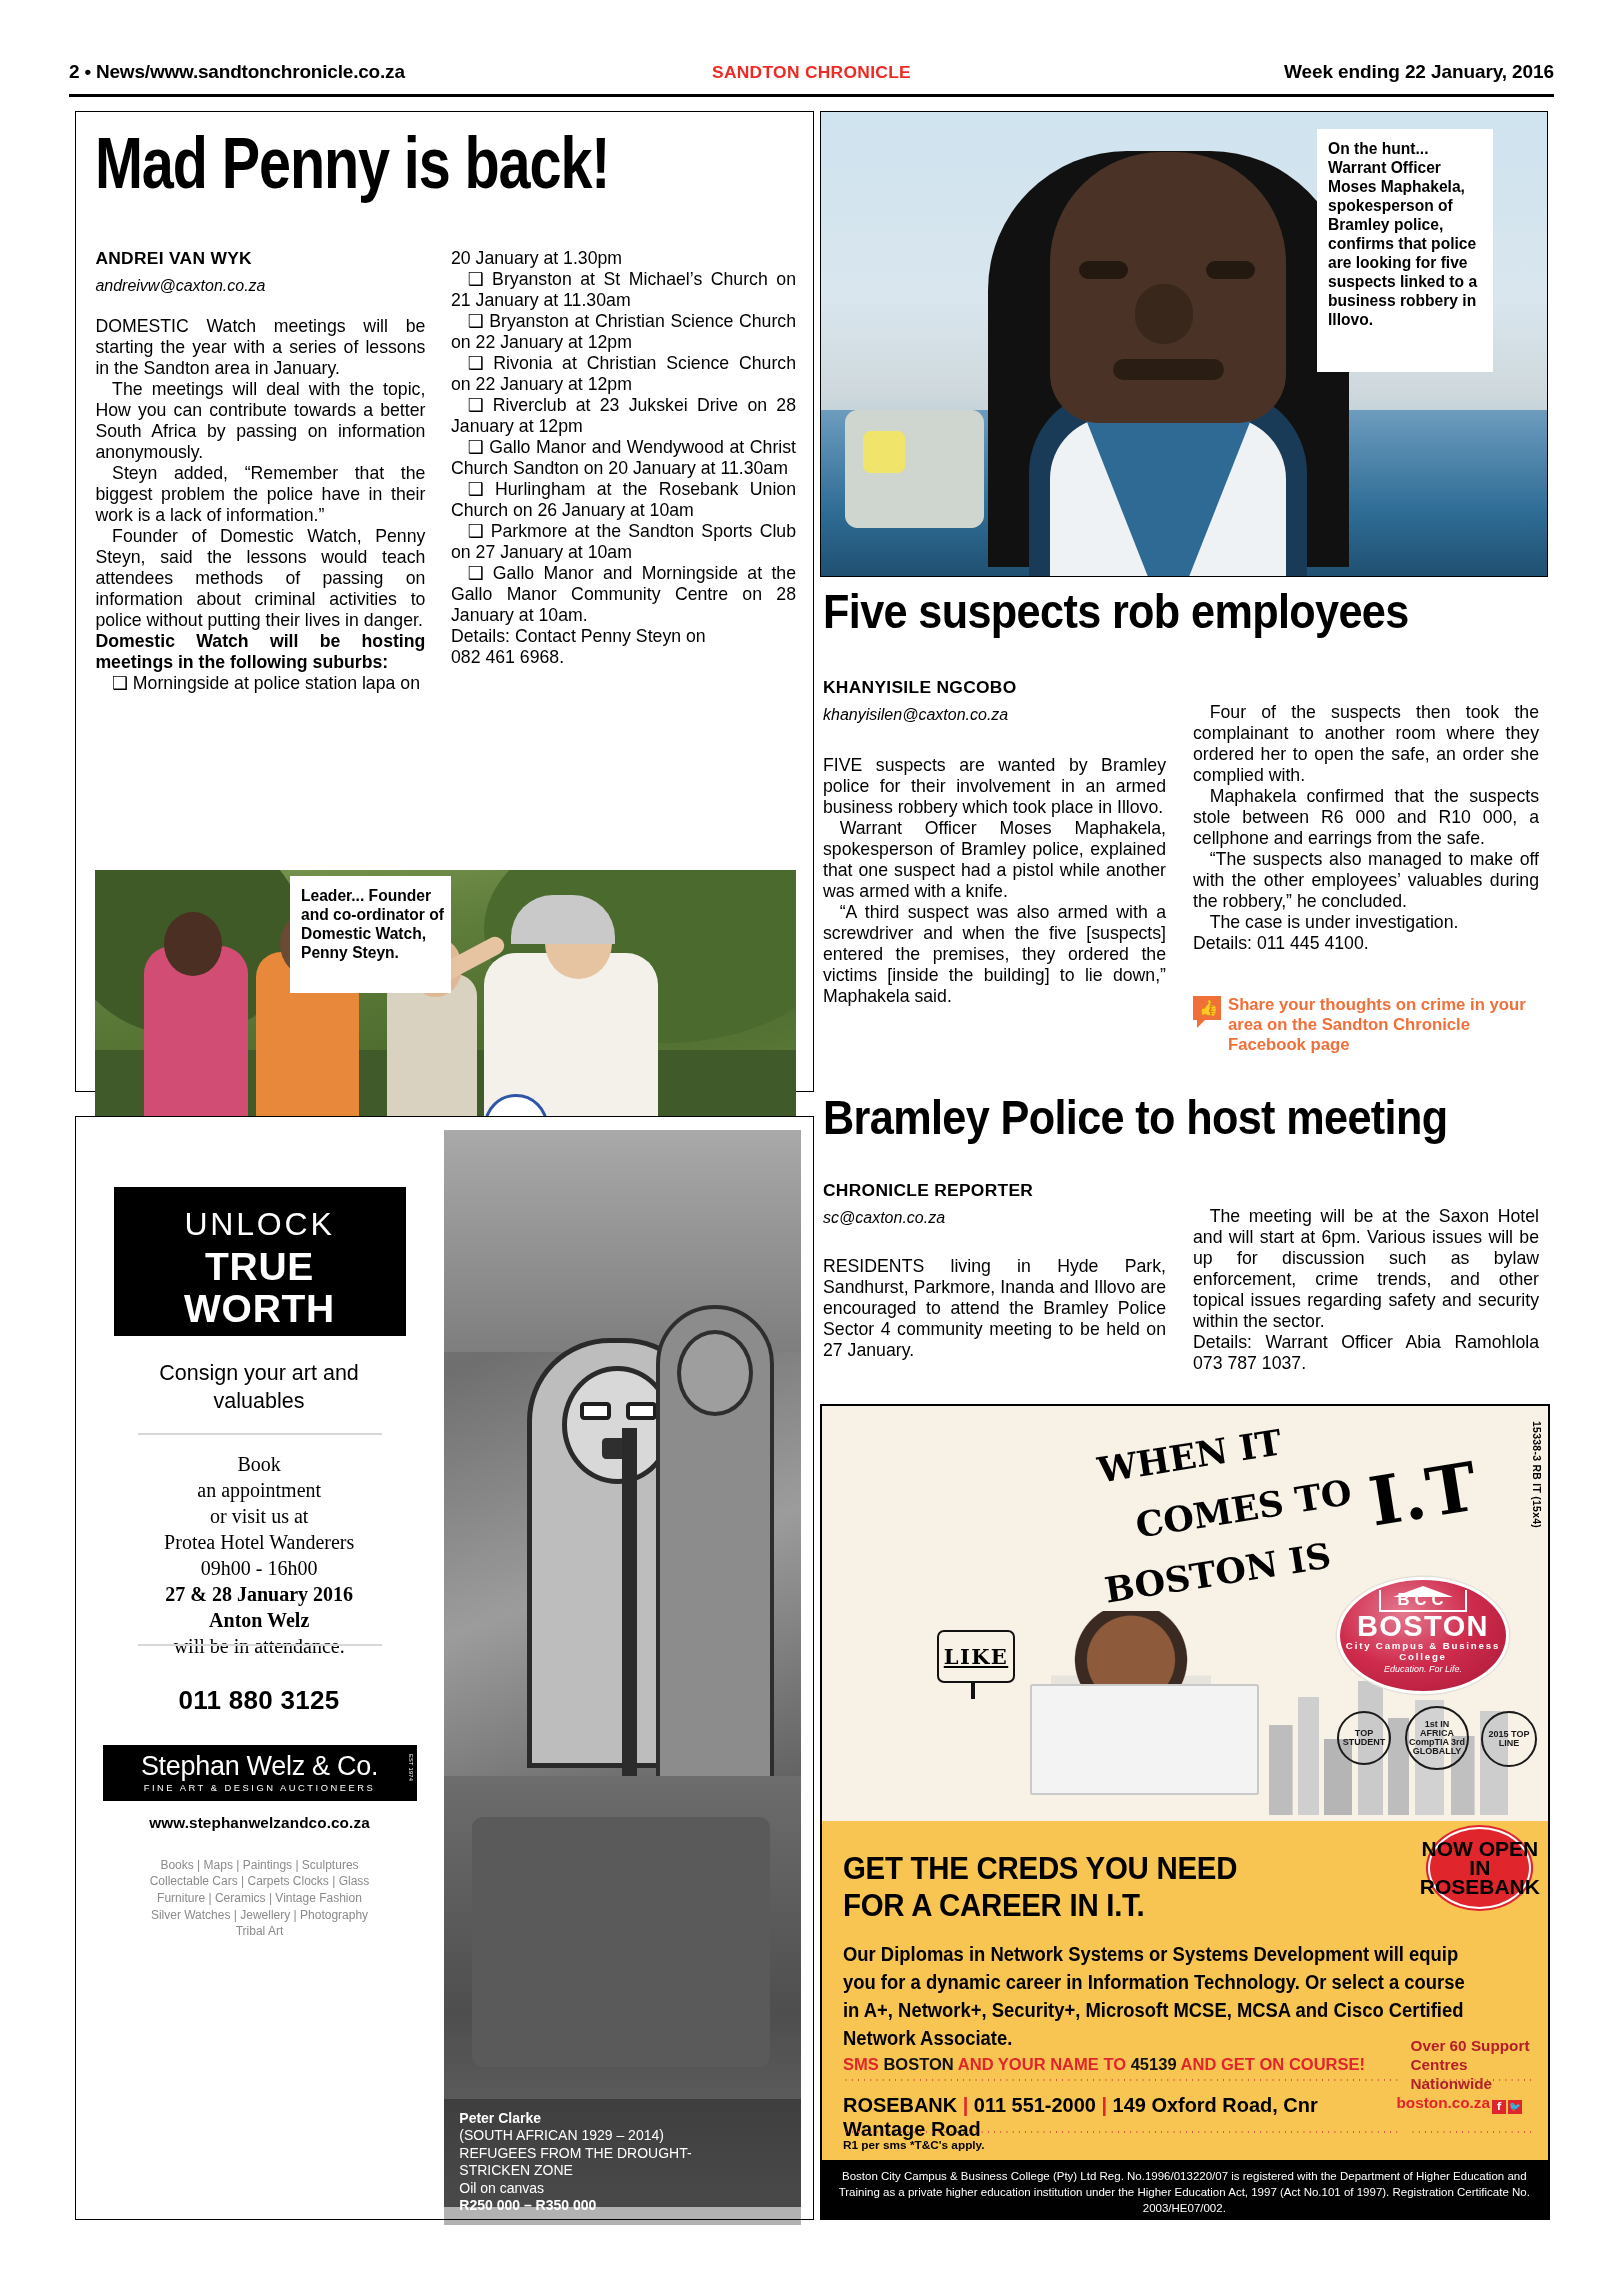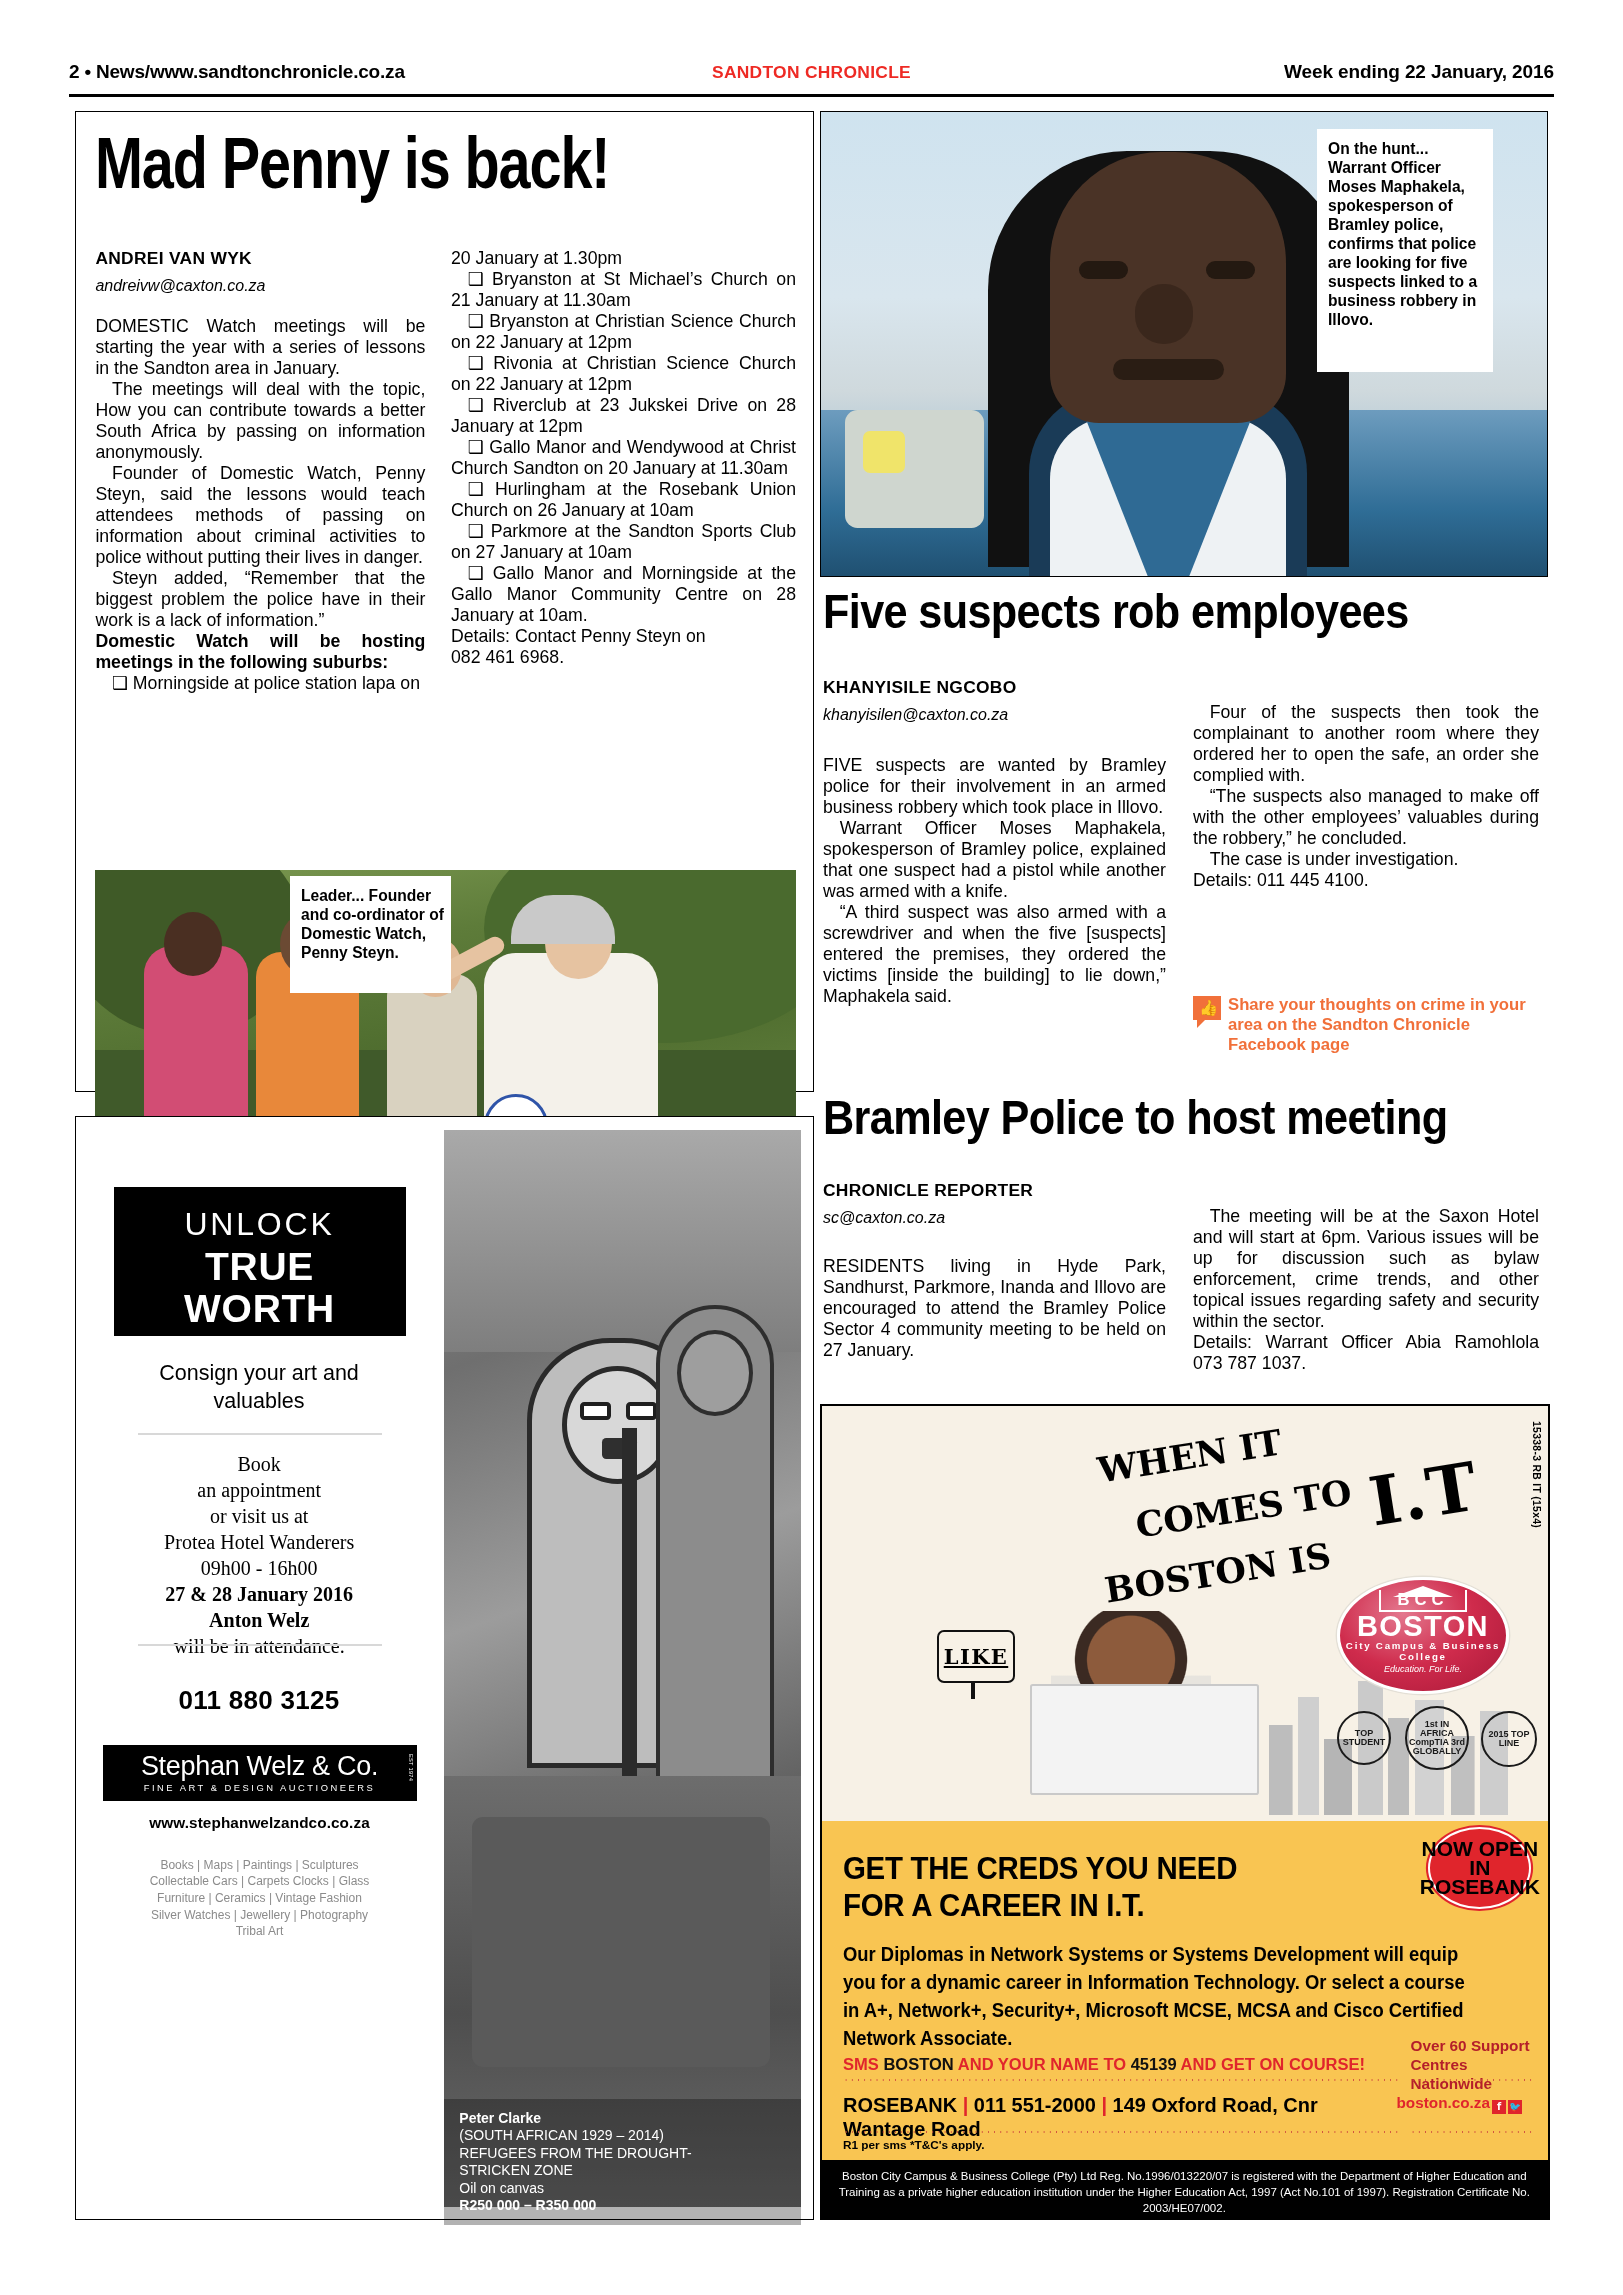--- a/index.html
+++ b/index.html
@@ -354,22 +354,22 @@
 <div class="hairbox" id="story-left">
 
   <div id="headline-mad">Mad Penny is back!</div>
 
   <div id="mad-col1">
     <div class="byline">ANDREI VAN WYK</div>
     <div class="bymail">andreivw@caxton.co.za</div>
     <div class="bodycol" style="margin-top:21px;">
       <p class="noind">DOMESTIC Watch meetings will be starting the year with a series of lessons in the Sandton area in January.</p>
       <p>The meetings will deal with the topic, How you can contribute towards a better South Africa by passing on information anonymously.</p>
+      <p>Steyn added, “Remember that the biggest problem the police have in their work is a lack of information.”</p>
       <p>Founder of Domestic Watch, Penny Steyn, said the lessons would teach attendees methods of passing on information about criminal activities to police without putting their lives in danger.</p>
-      <p>Steyn added, “Remember that the biggest problem the police have in their work is a lack of information.”</p>
       <p class="b">Domestic Watch will be hosting meetings in the following suburbs:</p>
       <p class="bulletline"><span class="bx">❑</span> <span>Morningside at police station lapa on</span></p>
     </div>
   </div>
 
   <div id="mad-col2">
     <div class="bodycol">
       <p class="noind">20 January at 1.30pm</p>
       <p class="bulletline"><span class="bx">❑</span> <span>Bryanston at St Michael’s Church on 21 January at 11.30am</span></p>
       <p class="bulletline"><span class="bx">❑</span> <span>Bryanston at Christian Science Church on 22 January at 12pm</span></p>
@@ -426,20 +426,21 @@
   <div class="byline">KHANYISILE NGCOBO</div>
   <div class="bymail">khanyisilen@caxton.co.za</div>
 </div>
 <div id="five-col1" class="bodycol">
   <p class="noind">FIVE suspects are wanted by Bramley police for their involvement in an armed business robbery which took place in Illovo.</p>
   <p>Warrant Officer Moses Maphakela, spokesperson of Bramley police, explained that one suspect had a pistol while another was armed with a knife.</p>
   <p>“A third suspect was also armed with a screwdriver and when the five [suspects] entered the premises, they ordered the victims [inside the building] to lie down,” Maphakela said.</p>
 </div>
 <div id="five-col2" class="bodycol">
   <p>Four of the suspects then took the complainant to another room where they ordered her to open the safe, an order she complied with.</p>
+  <p>Maphakela confirmed that the suspects stole between R6 000 and R10 000, a cellphone and earrings from the safe.</p>
   <p>“The suspects also managed to make off with the other employees’ valuables during the robbery,” he concluded.</p>
   <p>The case is under investigation.</p>
   <p class="noind">Details: 011 445 4100.</p>
 </div>
 
 <div id="fb-share">
   <div id="fb-icon">
       <span class="thumb">👍</span>
     </div>
   <div id="fb-text">Share your thoughts on crime in your area on the Sandton Chronicle Facebook page</div>

